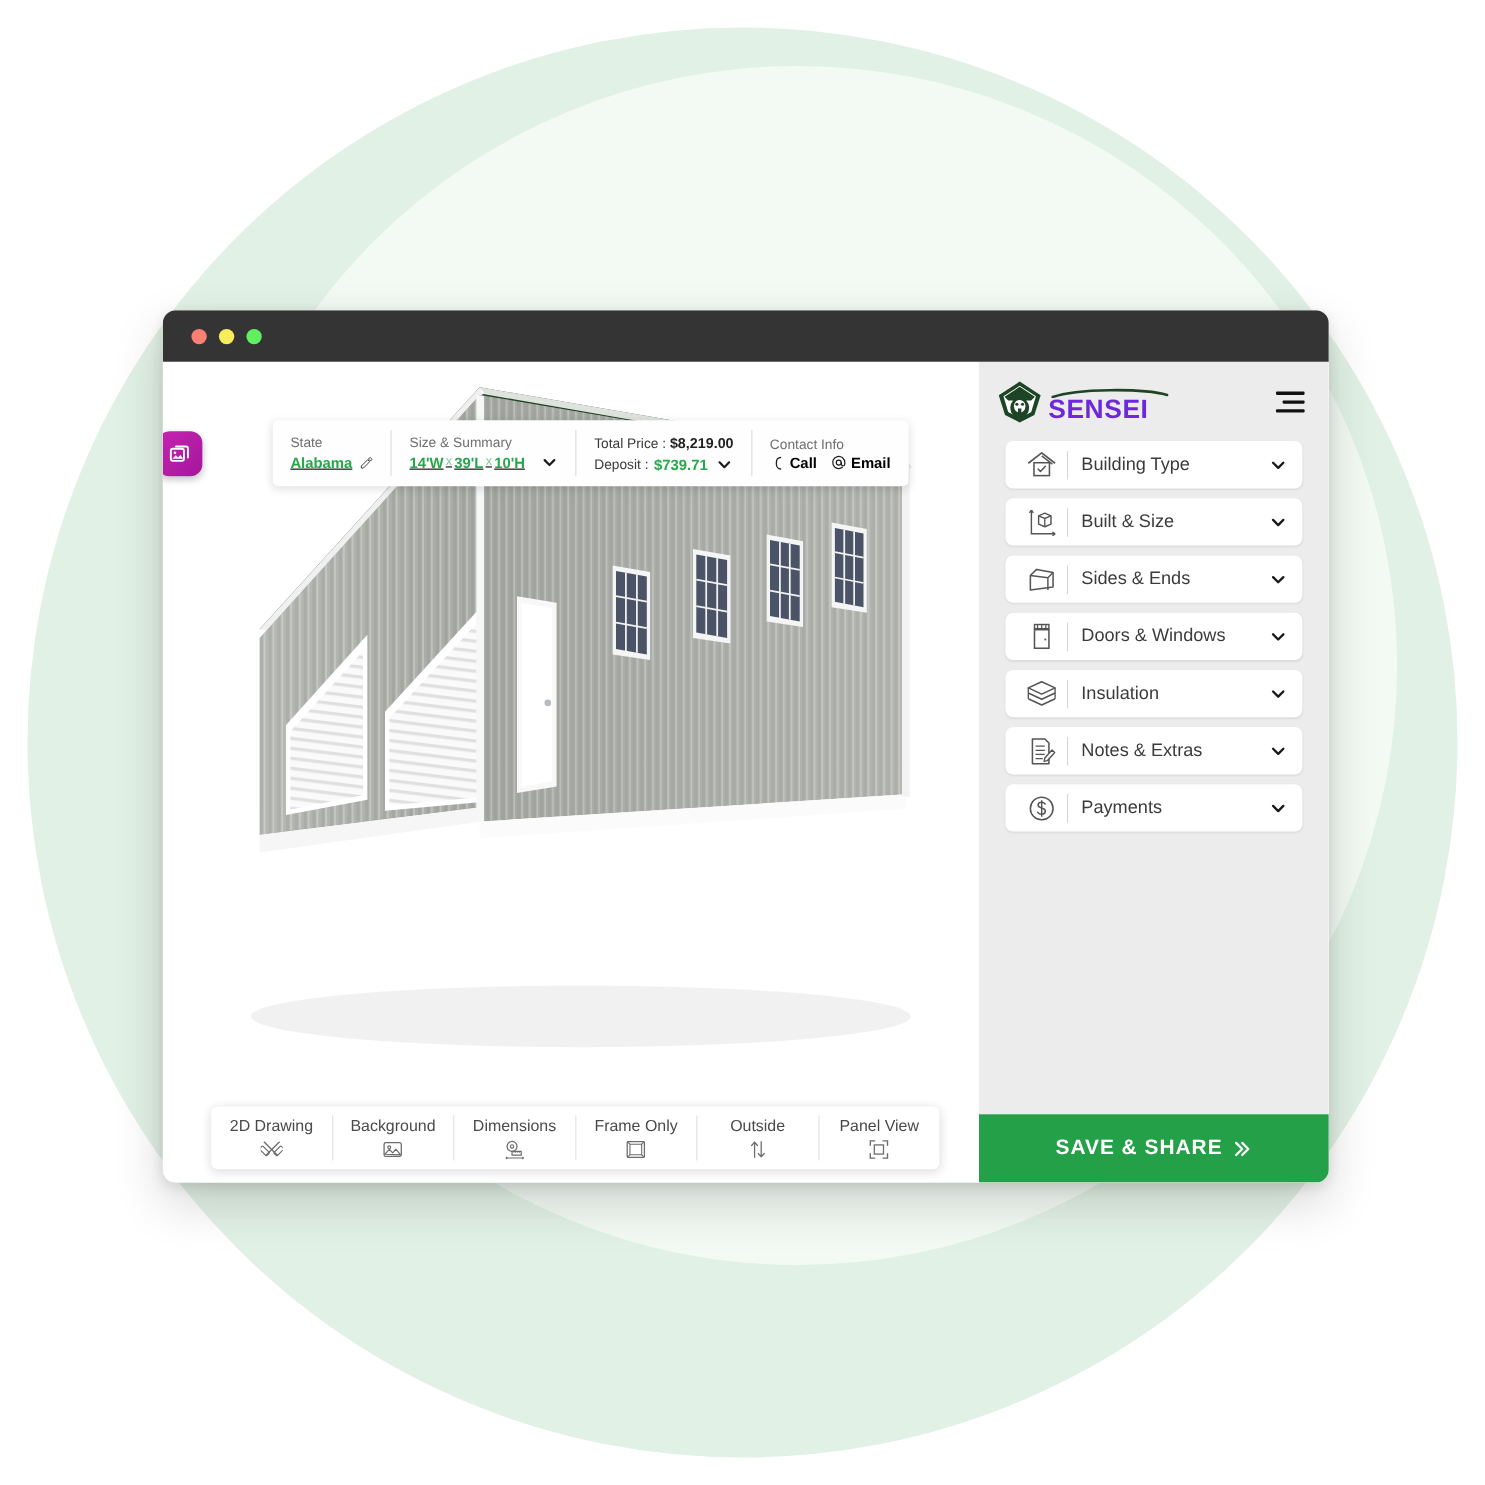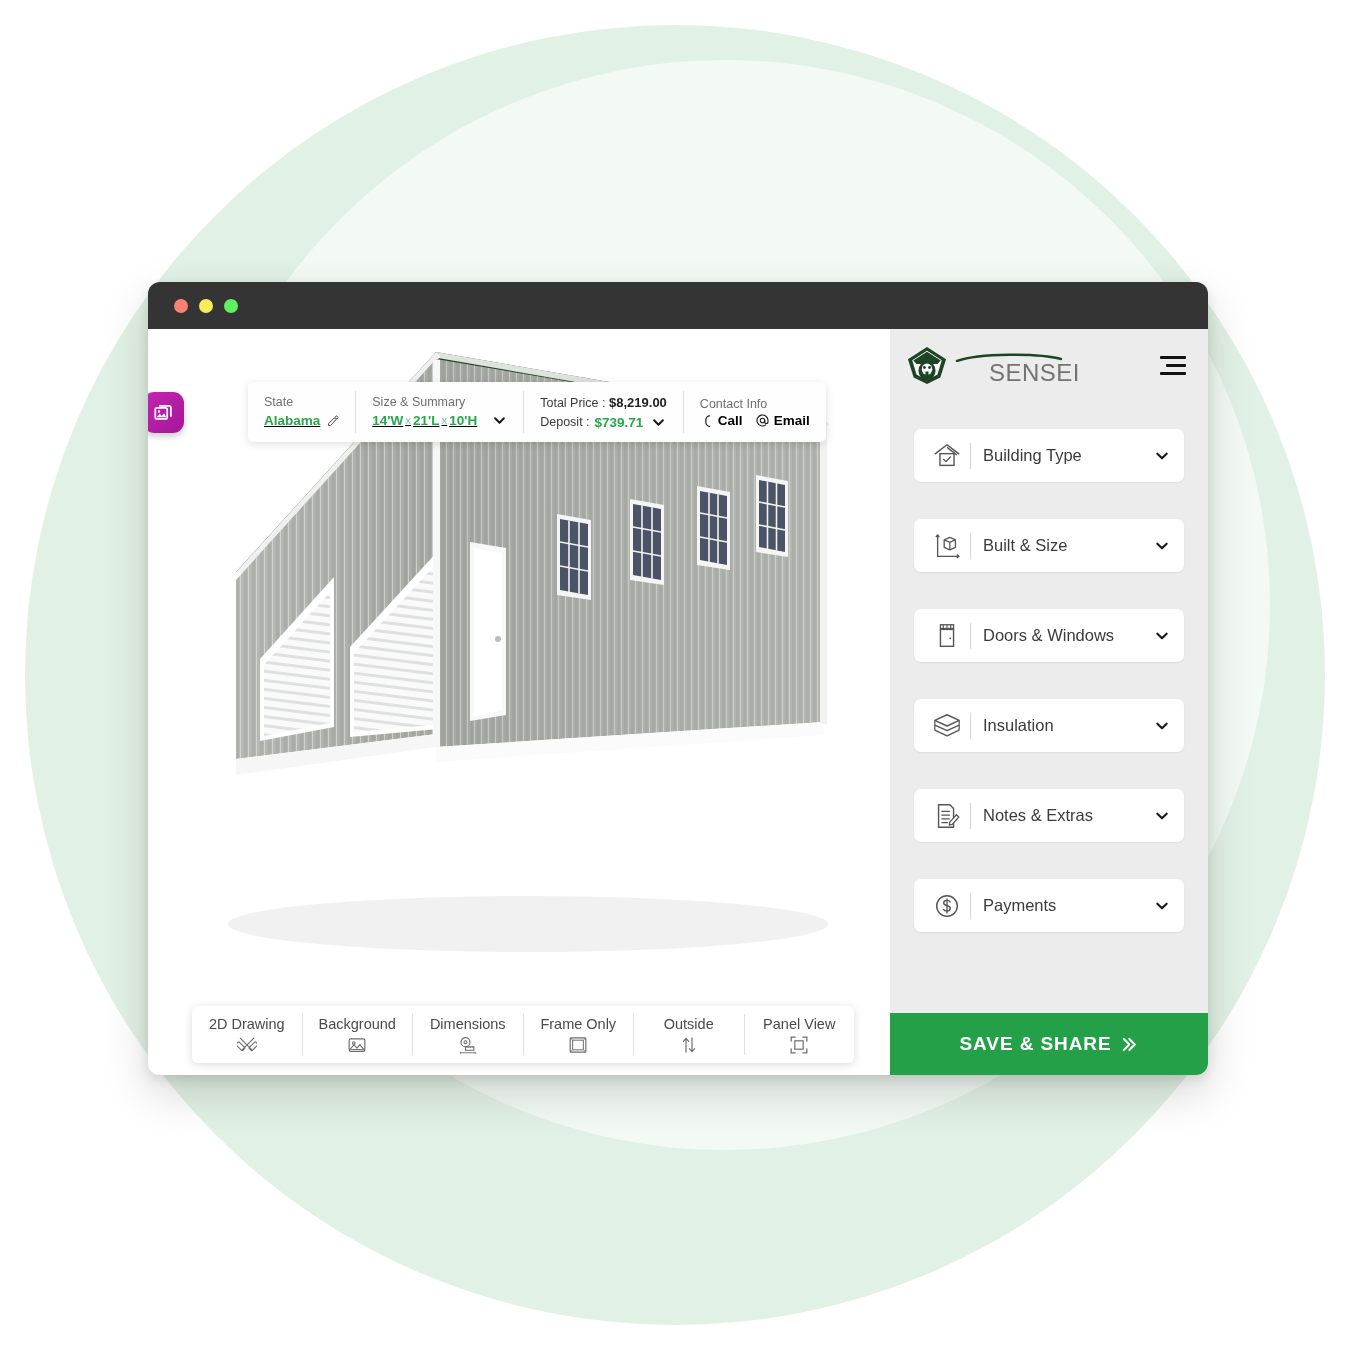--- a/index.html
+++ b/index.html
@@ -105,34 +105,33 @@
   
   #sidebar{
     width:318px; height:746px; background:#ececec;
     display:flex; flex-direction:column;
   }
   #sidebar-head{
     height:72px; display:flex; align-items:center; justify-content:space-between;
     padding:0 22px 0 16px;
   }
   #logo{ display:flex; align-items:flex-end; gap:5px; }
-  #logo-text{ font-size:24px; font-weight:400; color:#737373; letter-spacing:.5px; position:relative; top:2px;margin-left:36px;}
+  #logo-text{ font-size:24px; font-weight:700; color:#6d28d9; letter-spacing:.5px; position:relative; top:2px;}
   #hamburger{ display:flex; flex-direction:column; gap:5px; align-items:flex-end; cursor:pointer; }
   #hamburger i{ display:block; height:3px; background:#111; border-radius:1px; }
   #hamburger i:nth-child(1){ width:26px; }
   #hamburger i:nth-child(2){ width:20px; }
   #hamburger i:nth-child(3){ width:26px; }
 
   #menu-list{ flex:1; padding:0 24px; display:flex; flex-direction:column; gap:9px; }
   .menu-item{
-    height:53px; background:#fff; border-radius:7px;
+    height:43px; background:#fff; border-radius:7px;
     display:flex; align-items:center; padding:0 14px 0 12px;
     box-shadow:0 1px 2px rgba(0,0,0,.07);
     cursor:pointer;
-    margin-top:28px;
   }
   .menu-icon{ width:42px; display:flex; align-items:center; justify-content:center; }
   .menu-sep{ width:1px; height:26px; background:#d6d6d6; margin:0 12px 0 2px; }
   .menu-label{ flex:1; font-size:16.5px; color:#3b3b3b; }
   .caret{ width:16px; height:16px; display:flex; align-items:center; justify-content:center; }
 
   #save-share{
     height:62px; background:#24a148;
     display:flex; align-items:center; justify-content:center; gap:8px;
     color:#fff; font-size:19px; font-weight:800; letter-spacing:.9px;
@@ -280,21 +279,21 @@
                 <path d="M15.9 4.4l2-2a1.6 1.6 0 0 1 2.3 0l1.4 1.4a1.6 1.6 0 0 1 0 2.3l-2 2z" fill="none" stroke="#3a3a3a" stroke-width="1.8"></path>
               </svg>
             </span>
           </div>
 
           <div class="info-group">
             <span class="info-label">Size &amp; Summary</span>
             <span class="info-value">
               <span class="val-green">14'W</span>
               <span class="small-x" style="margin:0 -5px">x</span>
-              <span class="val-green">21'L</span>
+              <span class="val-green">39'L</span>
               <span class="small-x" style="margin:0 -5px">x</span>
               <span class="val-green">10'H</span>
               <svg width="15" height="15" viewBox="0 0 24 24" style="margin-left:8px">
                 <path d="M5 8.5l7 7 7-7" fill="none" stroke="#1a1a1a" stroke-width="3.2" stroke-linecap="round" stroke-linejoin="round"></path>
               </svg>
             </span>
           </div>
 
           <div class="info-group">
             <span class="kv">
@@ -466,20 +465,35 @@
           <span class="menu-sep"></span>
           <span class="menu-label">Built &amp; Size</span>
           <span class="caret">
             <svg width="16" height="16" viewBox="0 0 24 24">
                 <path d="M5 8.5l7 7 7-7" fill="none" stroke="#1a1a1a" stroke-width="3.2" stroke-linecap="round" stroke-linejoin="round"></path>
               </svg>
           </span>
         </div>
 
 
+        <div class="menu-item">
+          <span class="menu-icon">
+            <svg width="30" height="30" viewBox="0 0 32 32">
+              <path d="M5 12 L11 6 L27 9 L27 23 L5 26 Z" fill="none" stroke="#555" stroke-width="1.5" stroke-linejoin="round"></path>
+              <path d="M5 12 L22 14 L27 9 M22 14 V26" fill="none" stroke="#555" stroke-width="1.4"></path>
+            </svg>
+          </span>
+          <span class="menu-sep"></span>
+          <span class="menu-label">Sides &amp; Ends</span>
+          <span class="caret">
+            <svg width="16" height="16" viewBox="0 0 24 24">
+                <path d="M5 8.5l7 7 7-7" fill="none" stroke="#1a1a1a" stroke-width="3.2" stroke-linecap="round" stroke-linejoin="round"></path>
+              </svg>
+          </span>
+        </div>
 
         <div class="menu-item">
           <span class="menu-icon">
             <svg width="30" height="30" viewBox="0 0 32 32">
               <rect x="9" y="4" width="14" height="4" fill="none" stroke="#555" stroke-width="1.4"></rect>
               <path d="M12 4v4M16 4v4M20 4v4" stroke="#555" stroke-width="1.2"></path>
               <rect x="9" y="9" width="14" height="18" fill="none" stroke="#555" stroke-width="1.5"></rect>
               <circle cx="19.5" cy="18.5" r="1" fill="#555"></circle>
             </svg>
           </span>

